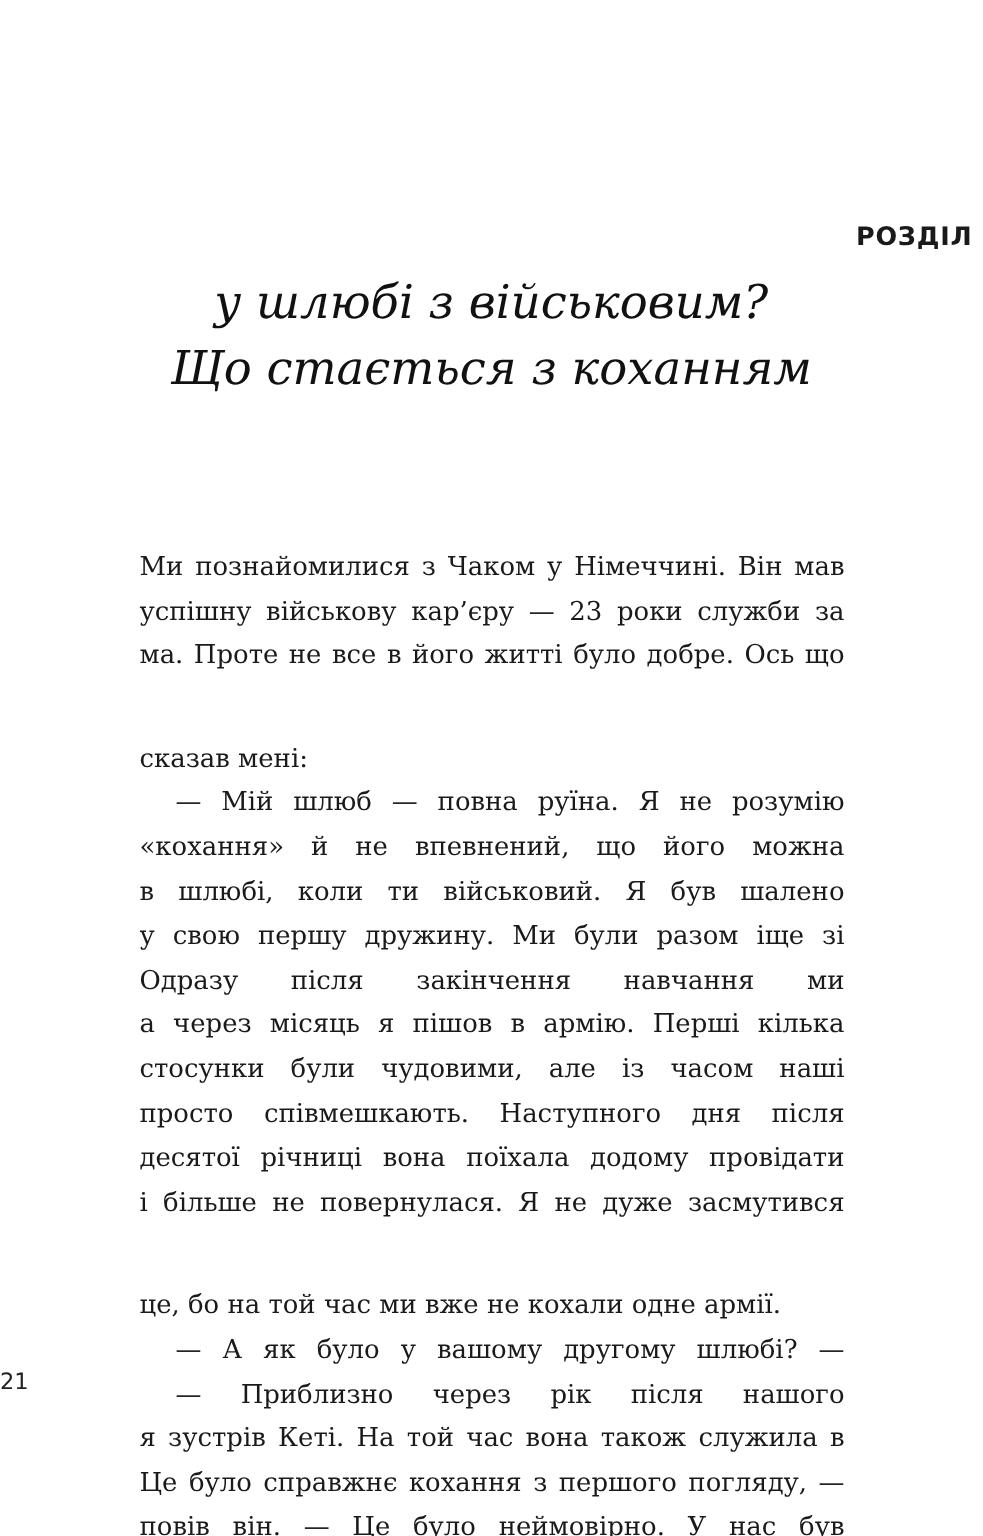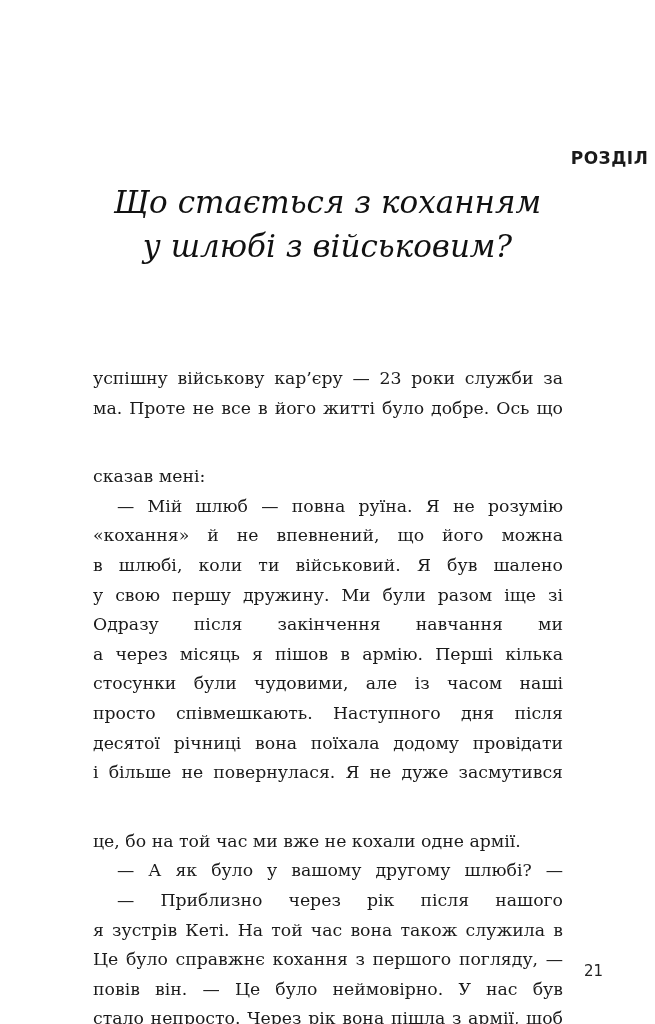--- a/index.html
+++ b/index.html
@@ -19,36 +19,37 @@
   .chapter-title span { display: block; }
   .body-text {
     position: absolute; left: 93px; width: 470px; top: 364px;
     font-family: "DejaVu Serif", serif;
     font-size: 17.3px; line-height: 29.6px; color: #1a1a1a;
   }
   .line { display: block; white-space: nowrap; text-align: justify; text-align-last: justify; height: 29.6px; }
   .line.last { text-align-last: left; margin-top: 39px; }
   .line.indent { padding-left: 24px; }
   .page-number {
-    position: absolute; left: 0; width: 603px; top: 962px;
-    text-align: right;
+    position: absolute; left: 0; width: 603px; top: 912px;
+    text-align: left;
     font-family: "DejaVu Sans", sans-serif; font-size: 15px; color: #222;
   }
 </style>
 </head>
 <body>
 
 <div class="chapter-label">РОЗДІЛ 1</div>
 
 <div class="chapter-title">
+  <span>у шлюбі з військовим?</span>
   <span>Що стається з коханням</span>
-  <span>у шлюбі з військовим?</span>
 </div>
 
 <div class="body-text" id="body-text">
+    <span class="line" style="white-space: normal; overflow: hidden;">Ми познайомилися з Чаком у Німеччині. Він мав</span>
     <span class="line" style="white-space: normal; overflow: hidden;">успішну військову кар’єру — 23 роки служби за плечи-</span>
     <span class="line" style="white-space: normal; overflow: hidden;">ма. Проте не все в його житті було добре. Ось що він</span>
     <span class="line last" style="white-space: normal; overflow: hidden;">сказав мені:</span>
     <span class="line indent" style="white-space: normal; overflow: hidden;">— Мій шлюб — повна руїна. Я не розумію поняття</span>
     <span class="line" style="white-space: normal; overflow: hidden;">«кохання» й не впевнений, що його можна зберегти</span>
     <span class="line" style="white-space: normal; overflow: hidden;">в шлюбі, коли ти військовий. Я був шалено закоханий</span>
     <span class="line" style="white-space: normal; overflow: hidden;">у свою першу дружину. Ми були разом іще зі школи.</span>
     <span class="line" style="white-space: normal; overflow: hidden;">Одразу після закінчення навчання ми одружилися,</span>
     <span class="line" style="white-space: normal; overflow: hidden;">а через місяць я пішов в армію. Перші кілька років</span>
     <span class="line" style="white-space: normal; overflow: hidden;">стосунки були чудовими, але із часом наші почуття</span>

